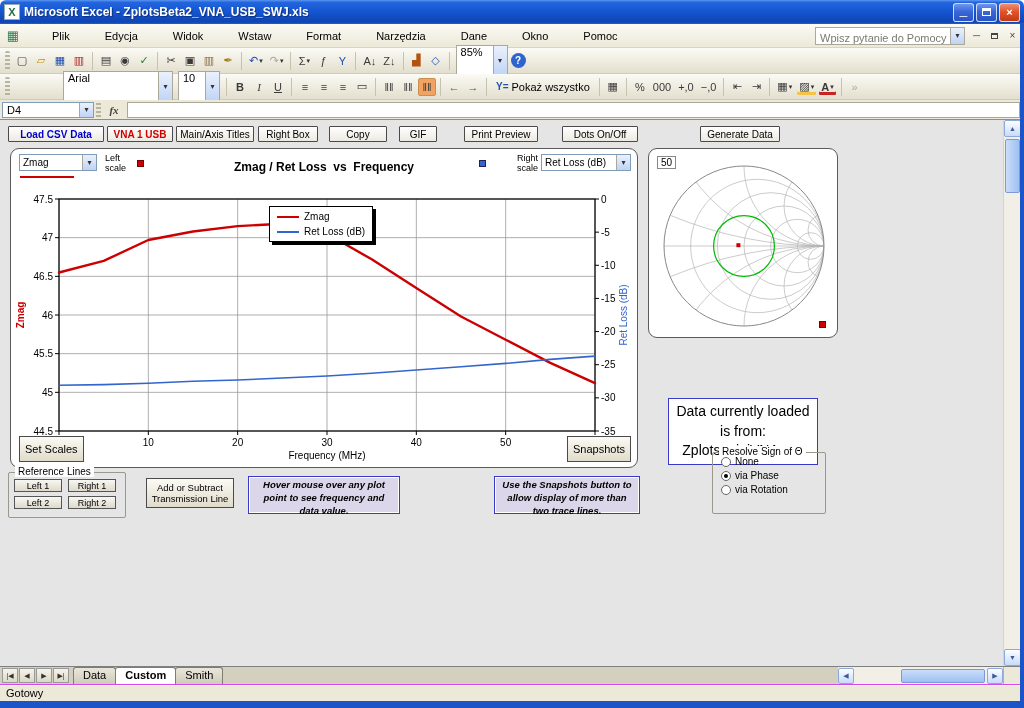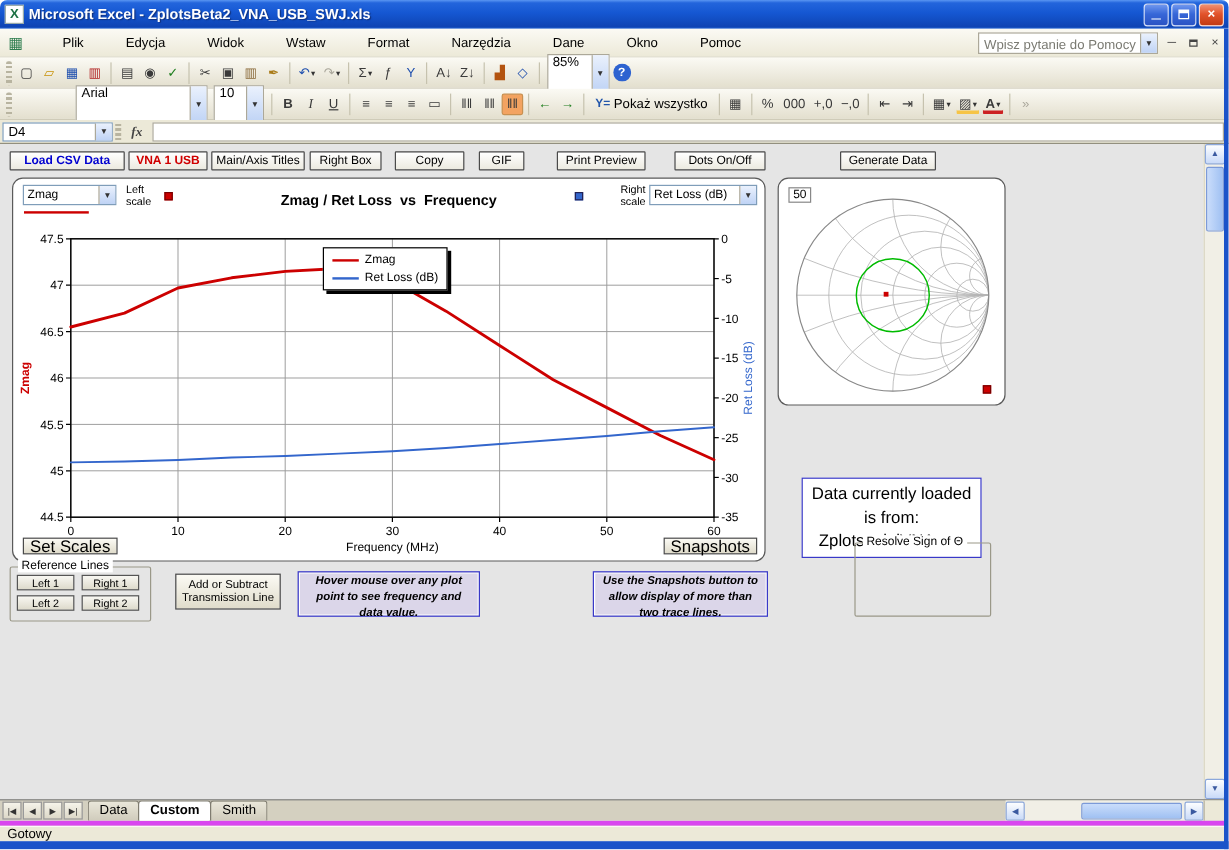--- a/index.html
+++ b/index.html
@@ -85,22 +85,22 @@
   .chip{position:absolute;width:7px;height:7px;z-index:3;border:1px solid #555;}
   .trace-chip-red{background:#CC0000;border-color:#700;}
   .trace-chip-blue{background:#3366CC;border-color:#225;}
   .sel{position:absolute;height:17px;background:#fff;border:1px solid #7F9DB9;display:flex;align-items:center;z-index:3;font-size:10px;}
   .sel-v{flex:1;padding-left:3px;white-space:nowrap;overflow:hidden;}
   .redline{position:absolute;left:9px;top:27px;width:54px;height:2px;background:#CC0000;z-index:3;}
   #chart-legend{position:absolute;left:258px;top:57px;z-index:4;background:#fff;border:1px solid #000;
     box-shadow:3px 3px 0 #000;padding:4px 7px;display:flex;flex-direction:column;gap:4px;}
   .leg-row{display:flex;align-items:center;gap:5px;font-size:10px;white-space:nowrap;}
   .leg-line{width:22px;height:2px;}
-  .small-btn{position:absolute;height:14px;border:1px solid #4a4a4a;background:linear-gradient(180deg,#FBFAF4,#E0DCCB);
-    display:flex;align-items:center;justify-content:center;font-size:14px;padding:0 5px;z-index:4;white-space:nowrap;}
+  .small-btn{position:absolute;height:26px;border:1px solid #4a4a4a;background:linear-gradient(180deg,#FBFAF4,#E0DCCB);
+    display:flex;align-items:center;justify-content:center;font-size:11px;padding:0 5px;z-index:4;white-space:nowrap;}
 
   #smith-card{left:648px;top:28px;width:190px;height:190px;}
   .smith-50{position:absolute;left:8px;top:7px;border:1px solid #888;background:#fff;font-size:10px;padding:0 3px;z-index:3;}
   .smith-marker-sq{position:absolute;right:11px;bottom:9px;width:7px;height:7px;background:#CC0000;border:1px solid #700;z-index:3;}
 
   .info-box{position:absolute;left:668px;top:278px;width:150px;border:1px solid #3939C8;background:#fff;
     box-shadow:inset 0 0 0 1px #fff;text-align:center;font-size:14px;line-height:1.4;padding:3px 2px;}
   .groupbox{position:absolute;border:1px solid #9a9888;border-radius:2px;}
   .groupbox .gb-label{position:absolute;top:-7px;left:6px;background:#fff;padding:0 3px;font-size:10px;white-space:nowrap;}
   #resolve-group{left:712px;top:332px;width:114px;height:62px;}
@@ -139,21 +139,21 @@
   .tab.active{background:#fff;font-weight:bold;z-index:2;}
   .hscroll{position:absolute;left:838px;top:0;width:165px;height:17px;background:#F1EFE6;display:flex;align-items:center;}
   .hbtn{width:16px;height:16px;background:linear-gradient(180deg,#FDFEFF,#C9DAF8);border:1px solid #8CA8DC;border-radius:2px;
     display:flex;align-items:center;justify-content:center;color:#3B5AA0;font-size:7px;}
   .htrack{position:relative;flex:1;height:16px;}
   .hthumb{position:absolute;right:2px;top:1px;width:84px;height:14px;background:linear-gradient(180deg,#CADDFB,#9FC0F2);
     border:1px solid #7C9AD8;border-radius:2px;}
   .tabcorner{position:absolute;left:1003px;top:0;width:17px;height:17px;background:#ECE9D8;border-left:1px solid #b8b4a0;}
 
   
-  .statusbar{position:absolute;left:0;top:684px;width:1020px;height:17px;background:#ECE9D8;border-top:4px solid #d946ef;
+  .statusbar{position:absolute;left:0;top:684px;width:1020px;height:17px;background:#ECE9D8;border-top:1px solid #d946ef;
     display:flex;align-items:center;padding-left:6px;box-shadow:inset 0 1px 0 #fff;}
 
   
   .edge-right{position:absolute;left:1020px;top:24px;width:4px;height:684px;background:#1B53C9;}
   .edge-bottom{position:absolute;left:0;top:701px;width:1024px;height:7px;background:#1B53C9;}
 </style>
 </head>
 <body>
 
 <div id="app">
@@ -456,20 +456,36 @@
       <span class="smith-marker-sq"></span>
     </div>
 
     <div class="info-box">
       <div>Data currently loaded is from:</div>
       <div>Zplots miniVNA.csv</div>
     </div>
 
     <div class="groupbox" id="resolve-group">
       <span class="gb-label">Resolve Sign of Θ</span>
+      <div id="resolve-options">
+          <div class="radio-row">
+            <span class="radio"></span>
+            <span>None</span>
+          </div>
+          <div class="radio-row">
+            <span class="radio">
+              <span class="dot"></span>
+            </span>
+            <span>via Phase</span>
+          </div>
+          <div class="radio-row">
+            <span class="radio"></span>
+            <span>via Rotation</span>
+          </div>
+        </div>
     </div>
 
     <div class="groupbox" id="ref-group">
       <span class="gb-label">Reference Lines</span>
       <div id="ref-buttons">
           <span class="refbtn">Left 1</span>
           <span class="refbtn">Right 1</span>
           <span class="refbtn">Left 2</span>
           <span class="refbtn">Right 2</span>
         </div>

